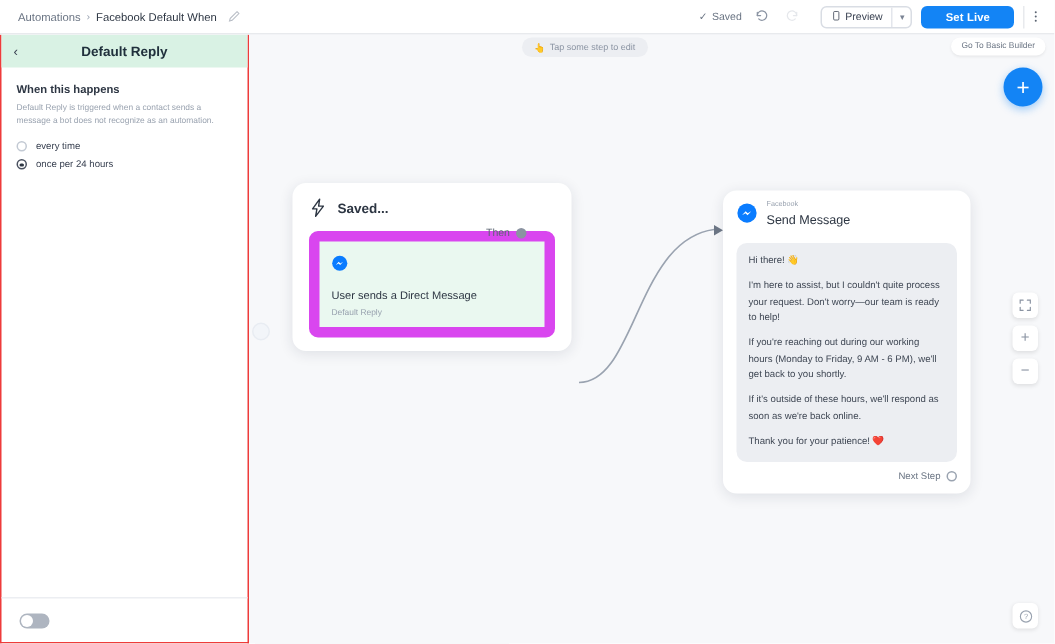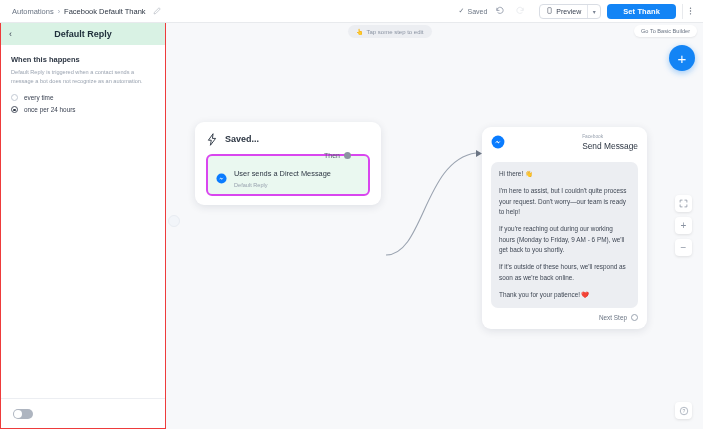--- a/index.html
+++ b/index.html
@@ -105,22 +105,22 @@
   
   .node-trigger {
     position: absolute; left: 29px; top: 99px; width: 186px;
     background: #fff; border-radius: 9px; box-shadow: 0 2px 9px rgba(30,40,60,.11);
     padding: 10px 11px 9px 11px;
   }
   .when-row { display: flex; align-items: center; gap: 7px; margin-bottom: 9px; }
   .bolt { width: 12px; height: 13px; }
   .when-label { font-size: 9px; color: #2d3643; font-weight: bold; }
   .trigger-chip {
-    border: 2px solid #d946ef; background: #eaf8f0; border-radius: 6px;
-    padding: 6px 8px; display: flex; align-items: center; gap: 7px;
+    border: 7px solid #d946ef; background: #eaf8f0; border-radius: 6px;
+    padding: 6px 8px; display: flex; align-items: flex-start; gap: 7px; flex-direction: column;
   }
   .msgr-ic { width: 11px; height: 11px; flex: 0 0 auto; margin-top: 1px; }
   .chip-title { font-size: 7.4px; color: #2d3643; }
   .chip-sub { font-size: 5.6px; color: #98a1ae; margin-top: 2px; }
   .new-trigger {
     margin-top: 8px; border: 1px dashed #ccd3dd; border-radius: 6px;
     height: 24px; display: flex; align-items: center; justify-content: center;
     font-size: 7.4px; color: #1384f5; font-weight: bold;
   }
   .then-tag {
@@ -128,21 +128,21 @@
     gap: 4px; font-size: 7px; color: #5b6472; z-index: 12;
   }
   .then-dot { width: 7px; height: 7px; border-radius: 50%; background: #8b93a1; }
 
   
   .node-send {
     position: absolute; left: 316px; top: 104px; width: 165px;
     background: #fff; border-radius: 9px; box-shadow: 0 2px 9px rgba(30,40,60,.11);
     padding: 8px 9px 8px 9px;
   }
-  .send-head { display: flex; align-items: flex-start; gap: 6px; margin-bottom: 11px; justify-content: space-between; }
+  .send-head { display: flex; align-items: flex-start; gap: 6px; margin-bottom: 11px; }
   .fb-ic { width: 14px; height: 14px; flex: 0 0 auto; }
   .fb-brand { font-size: 4.8px; color: #9aa3b0; line-height: 1; margin-bottom: 1px; }
   .send-title { font-size: 8.4px; color: #2d3643; }
   .bubble { background: #eceef2; border-radius: 7px; padding: 7px 8px; }
   .bubble p { font-size: 6.4px; color: #3f4754; line-height: 1.62; margin-bottom: 7px; }
   .bubble p:last-child { margin-bottom: 0; }
   .next-step {
     margin-top: 6px; display: flex; align-items: center; justify-content: flex-end;
     gap: 4px; font-size: 6.4px; color: #6b7584;
   }
@@ -152,21 +152,21 @@
 </style>
 </head>
 <body>
 
 <div class="app">
 
   <div class="topbar">
     <div class="breadcrumb">
       <span class="bc-link">Automations</span>
       <span class="bc-sep">›</span>
-      <span class="bc-current">Facebook Default Thank</span>
+      <span class="bc-current">Facebook Default When</span>
       <span class="pencil-ic">
         <svg viewBox="0 0 16 16" width="8" height="8">
             <path d="M12 1.5l2.5 2.5L5.5 13 2 14l1-3.5z" fill="none" stroke="#7b8494" stroke-width="1.4"></path>
           </svg>
       </span>
     </div>
 
     <div class="topbar-right">
       <div class="saved">
         <span>✓</span>
@@ -190,21 +190,21 @@
           <span>
             <svg viewBox="0 0 16 16" width="7" height="7">
                 <rect x="4" y="1.5" width="8" height="13" rx="1.6" fill="none" stroke="#3a4252" stroke-width="1.2"></rect>
               </svg>
           </span>
           <span>Preview</span>
         </div>
         <div class="preview-caret">▾</div>
       </div>
 
-      <div class="setlive">Set Thank</div>
+      <div class="setlive">Set Live</div>
 
       <div class="kebab">
         <svg viewBox="0 0 16 16" width="10" height="10">
             <circle cx="8" cy="3" r="1.2" fill="#5b6472"></circle>
             <circle cx="8" cy="8" r="1.2" fill="#5b6472"></circle>
             <circle cx="8" cy="13" r="1.2" fill="#5b6472"></circle>
           </svg>
       </div>
     </div>
   </div>

